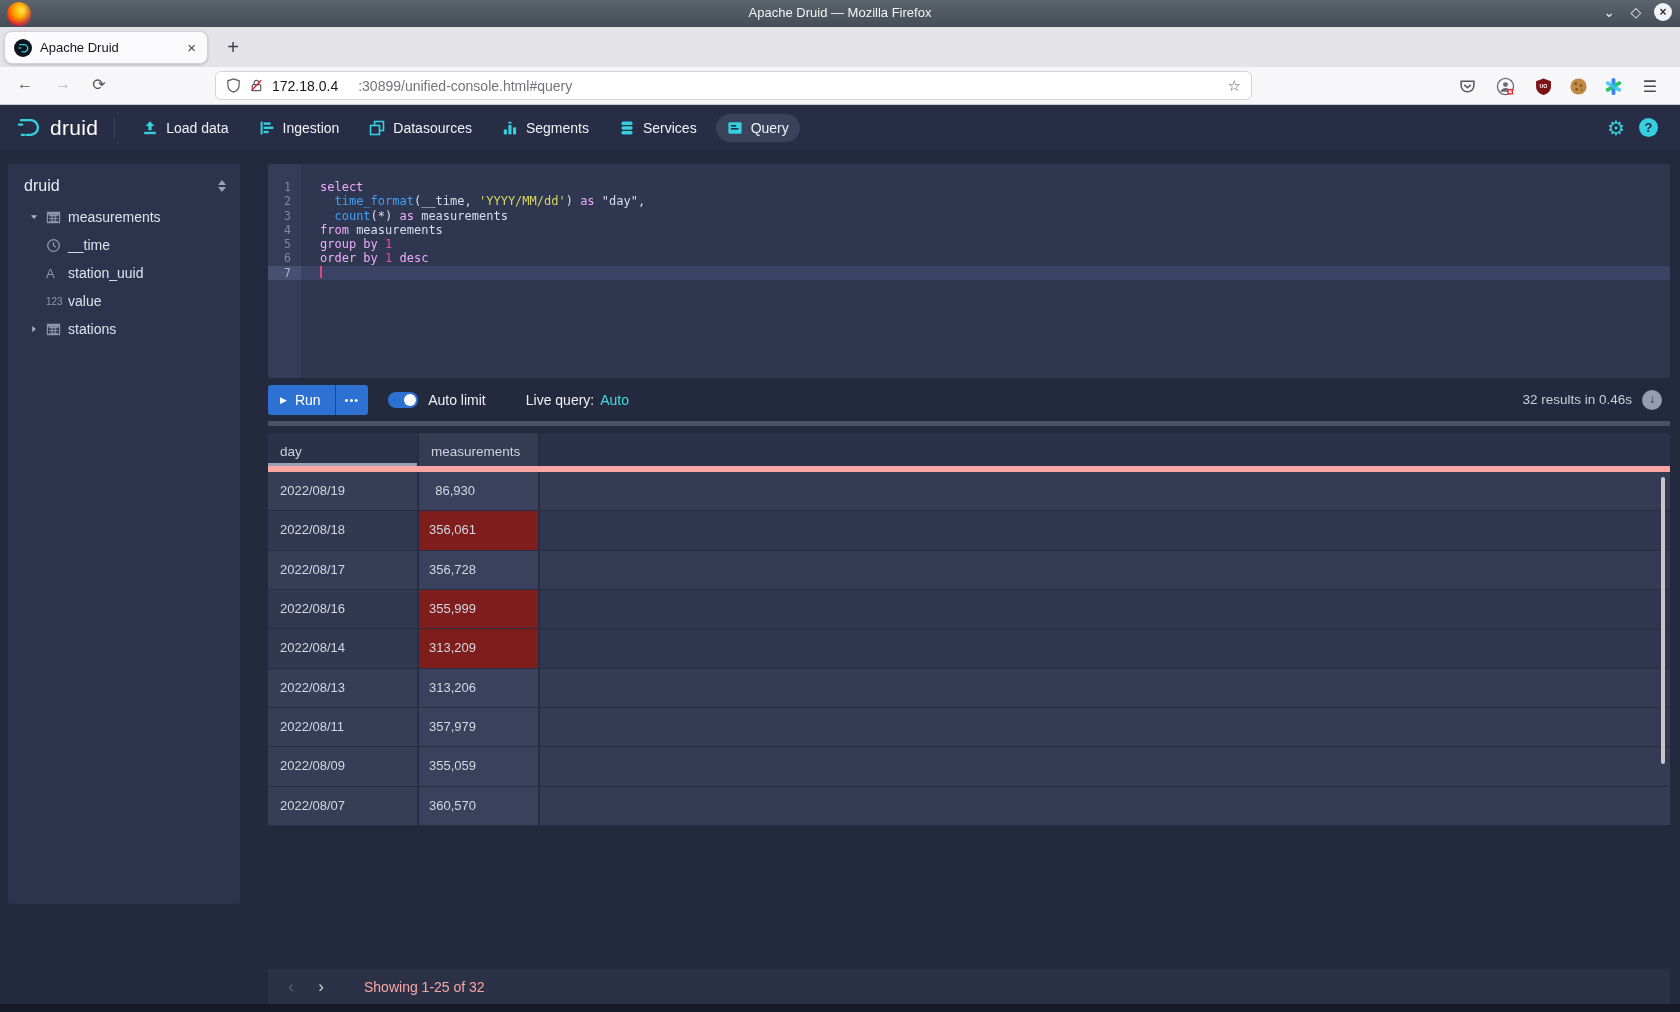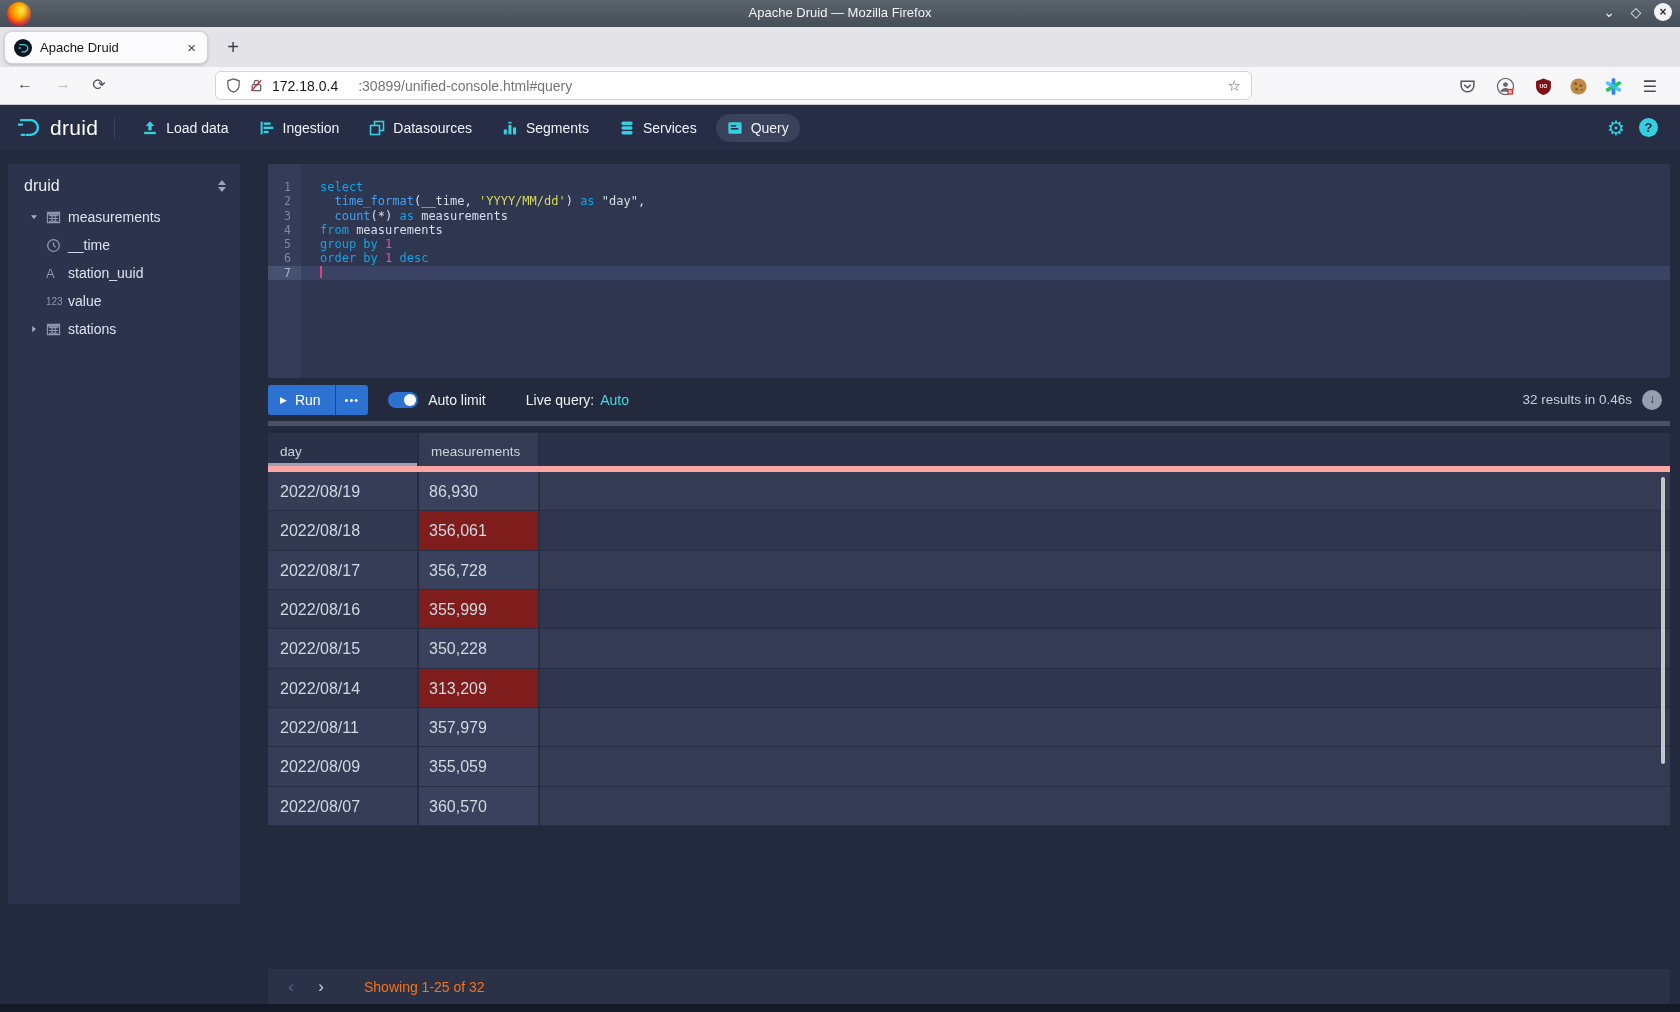--- a/index.html
+++ b/index.html
@@ -78,21 +78,21 @@
   .editor { position:absolute; left:268px; top:59px; width:1402px; height:214px;
     background:#2f3650; border-radius:3px; overflow:hidden; padding-top:16px;
     font-family:"DejaVu Sans Mono", monospace; }
   .gutter-bg { position:absolute; left:0; top:0; bottom:0; width:33px; background:#353c57; }
   .code-row { display:flex; height:14.3px; position:relative; }
   .gut { width:33px; flex:none; text-align:right; padding-right:10px; color:#7e88a3;
     font-size:11.5px; line-height:14.3px; position:relative; }
   .code { flex:1; padding-left:19px; font-size:12px; line-height:14.3px; white-space:pre; color:#d8dee9;}
   .code-row.active .gut { background:#47506f; color:#aab3cb; }
   .code-row.active .code { background:#3b4364; }
-  .tok-kw { color:#0ea5e9; } .tok-fn { color:#41a0f5; } .tok-str { color:#d6d75d; }
+  .tok-kw { color:#f0abfc; } .tok-fn { color:#41a0f5; } .tok-str { color:#d6d75d; }
   .tok-num { color:#e64cb9; } .tok-pl { color:#d8dee9; }
   .cursor { display:inline-block; width:2px; height:12px; background:#e0457b; vertical-align:middle; margin-top:-2px;}
 
   .runbar { position:absolute; left:268px; top:273px; width:1402px; height:43px;
     display:flex; align-items:center; }
   .btn-run { height:30px; background:#2d72d2; color:#fff; border:none; border-radius:3px 0 0 3px;
     font-size:14px; padding:0 14px 0 12px; display:flex; align-items:center; gap:8px; cursor:pointer;
     font-family:"Liberation Sans",sans-serif;}
   .btn-more { height:30px; background:#2d72d2; color:#fff; border:none; border-radius:0 3px 3px 0;
     border-left:1px solid rgba(17,20,24,.45); font-size:11px; letter-spacing:1px; padding:0 9px; cursor:pointer;}
@@ -110,34 +110,34 @@
   .splitter { position:absolute; left:268px; top:316px; width:1402px; height:5px; background:#4b5266; cursor:row-resize;}
 
   .results { position:absolute; left:268px; top:328px; width:1402px; height:571px; overflow:hidden; border-radius:2px;}
   .t-head { display:flex; height:39px; border-bottom:6px solid #fca5a5; }
   .th { font-size:13.5px; color:#ccd3df; padding:11px 0 0 12px; position:relative; }
   .th-day { width:151px; background:#2b3148; border-right:2px solid #272d43; }
   .th-day .sortbar { position:absolute; left:0; right:0; bottom:0; height:3px; background:#99a1b5; }
   .th-meas { width:121px; background:#343b52; border-right:2px solid #272d43; }
   .th-fill { flex:1; background:#2b3148; }
   .t-row { display:flex; height:39.35px; border-bottom:1px solid #272d43; cursor:pointer;}
-  .td { font-size:16px; color:#d2d8e2; padding:11px 0 0 12px; }
+  .td { font-size:13px; color:#d2d8e2; padding:11px 0 0 12px; }
   .td-day { width:151px; border-right:2px solid #272d43; }
   .td-meas { width:121px; border-right:2px solid #272d43; padding-left:10px; }
   .num-val { display:inline-block; min-width:46px; text-align:right; }
   .td-fill { flex:1; }
   .t-row.odd .td-day { background:#363d56; } .t-row.odd .td-meas { background:#3a415c; } .t-row.odd .td-fill { background:#343b53; }
   .t-row.even .td-day { background:#313850; } .t-row.even .td-meas { background:#7f1d1d; } .t-row.even .td-fill { background:#2f364e; }
   .vscroll { position:absolute; right:5px; top:44px; width:4px; height:287px; background:#c3c6cc; border-radius:2px; cursor:pointer;}
   .pagination { position:absolute; left:0; right:0; bottom:0; height:35px; background:#2b3247;
     display:flex; align-items:center; }
   .pg-btn { width:30px; text-align:center; font-size:17px; cursor:pointer; }
   .pg-prev { color:#596180; margin-left:8px; }
   .pg-next { color:#ccd3e0; }
-  .pg-label { color:#f97316; font-size:14px; margin-left:28px; }
+  .pg-label { color:#fca5a5; font-size:14px; margin-left:28px; }
 
   .bottomstrip { position:absolute; left:0; top:1004px; width:1680px; height:8px; background:#141a27; }
 
   
   .mini-svg { display:flex; align-items:center; justify-content:center; }
 </style>
 </head>
 <body>
 
 <div class="titlebar">
@@ -451,28 +451,28 @@
         <div class="t-row odd">
           <div class="td td-day">2022/08/17</div>
           <div class="td td-meas"><span class="num-val">356,728</span></div>
           <div class="td-fill"></div>
         </div>
         <div class="t-row even">
           <div class="td td-day">2022/08/16</div>
           <div class="td td-meas"><span class="num-val">355,999</span></div>
           <div class="td-fill"></div>
         </div>
-        <div class="t-row odd">
-          <div class="td td-day">2022/08/15</div>
-          <div class="td td-meas"><span class="num-val">350,228</span></div>
-          <div class="td-fill"></div>
-        </div>
         <div class="t-row even">
           <div class="td td-day">2022/08/14</div>
           <div class="td td-meas"><span class="num-val">313,209</span></div>
+          <div class="td-fill"></div>
+        </div>
+        <div class="t-row odd">
+          <div class="td td-day">2022/08/13</div>
+          <div class="td td-meas"><span class="num-val">313,206</span></div>
           <div class="td-fill"></div>
         </div>
         <div class="t-row odd">
           <div class="td td-day">2022/08/11</div>
           <div class="td td-meas"><span class="num-val">357,979</span></div>
           <div class="td-fill"></div>
         </div>
         <div class="t-row odd">
           <div class="td td-day">2022/08/09</div>
           <div class="td td-meas"><span class="num-val">355,059</span></div>

